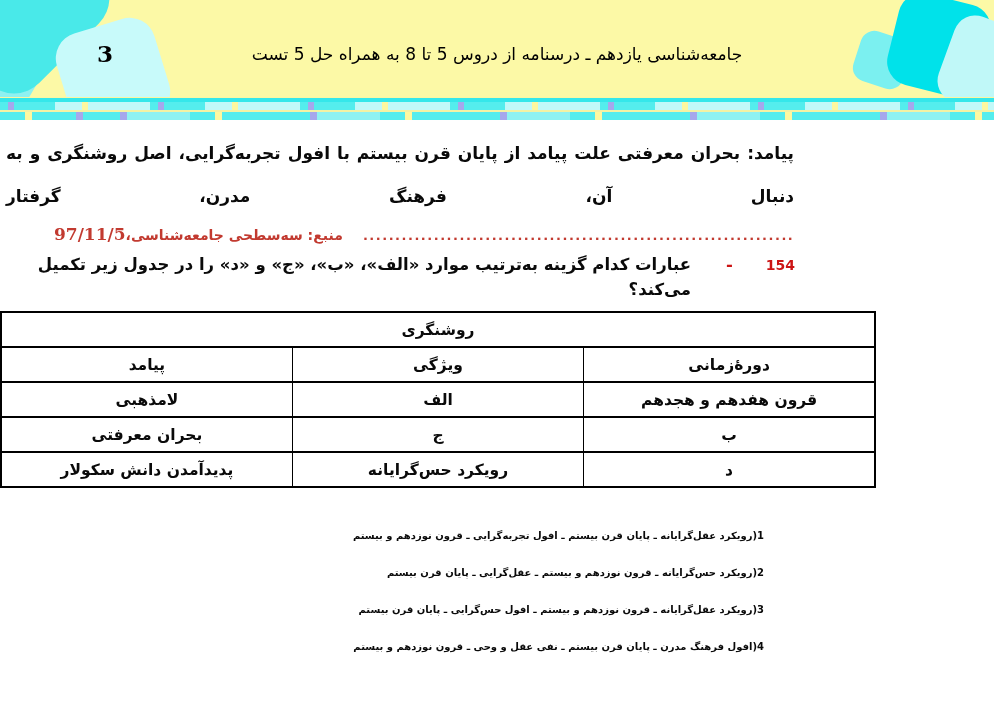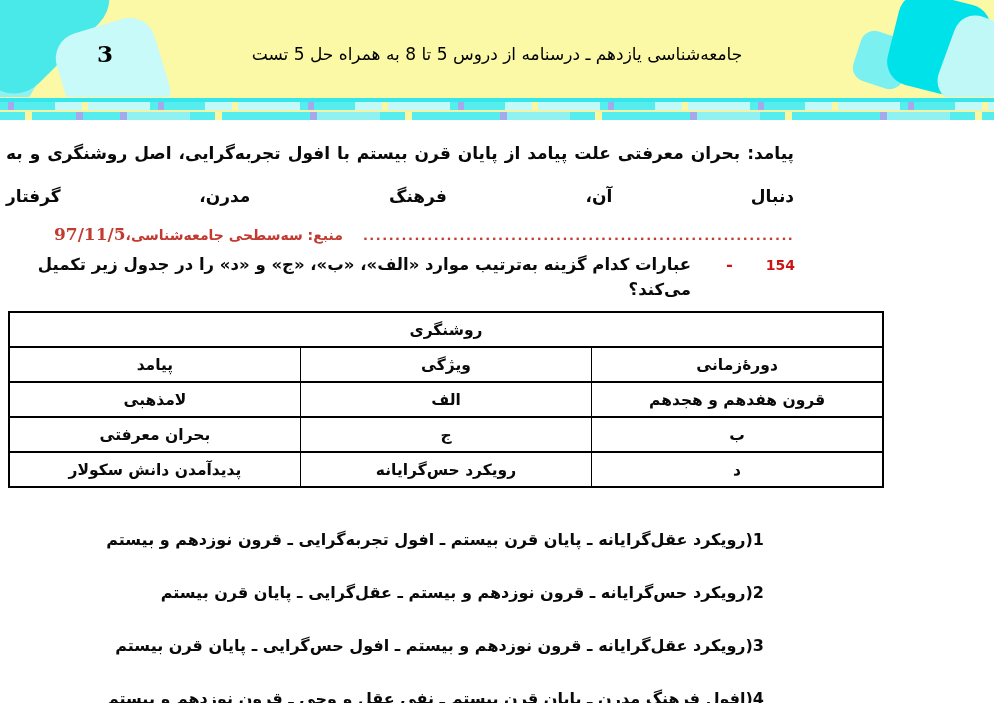--- a/index.html
+++ b/index.html
@@ -63,33 +63,33 @@
   .question{
     display:flex;justify-content:flex-end;align-items:baseline;
     margin:4px 5px 0 5px;font-weight:bold;font-size:16.5px;line-height:25px;gap:28px;
   }
   .q-text{direction:rtl;text-align:right;}
   .q-dash{color:#cc1414;margin:0 5px 0 7px;}
   .q-num{color:#cc1414;font-size:14px;}
   
   table.qtable{
     direction:rtl;border-collapse:collapse;table-layout:fixed;
-    width:876px;margin:9px 76px 0 8px;background:#fff;
+    width:876px;margin:9px 76px 0 0;background:#fff;
     border:2px solid #000;
   }
   table.qtable td{
     border:1px solid #000;border-top:2px solid #000;border-bottom:2px solid #000;
     height:33px;text-align:center;vertical-align:middle;
     font-weight:bold;font-size:15.5px;padding:0 4px;
   }
   
   .options{margin:42px 29px 0 0;}
   .option{
     display:flex;justify-content:flex-end;align-items:baseline;
-    height:37px;font-weight:bold;font-size:16px;margin-top:16px;
+    height:37px;font-weight:bold;font-size:10px;
   }
   .opt-text{direction:rtl;text-align:right;}
   .opt-mark{margin-right:7px;white-space:nowrap;direction:ltr;}
 </style>
 </head>
 <body>
 
 <div class="page">
 
   <div class="header">

